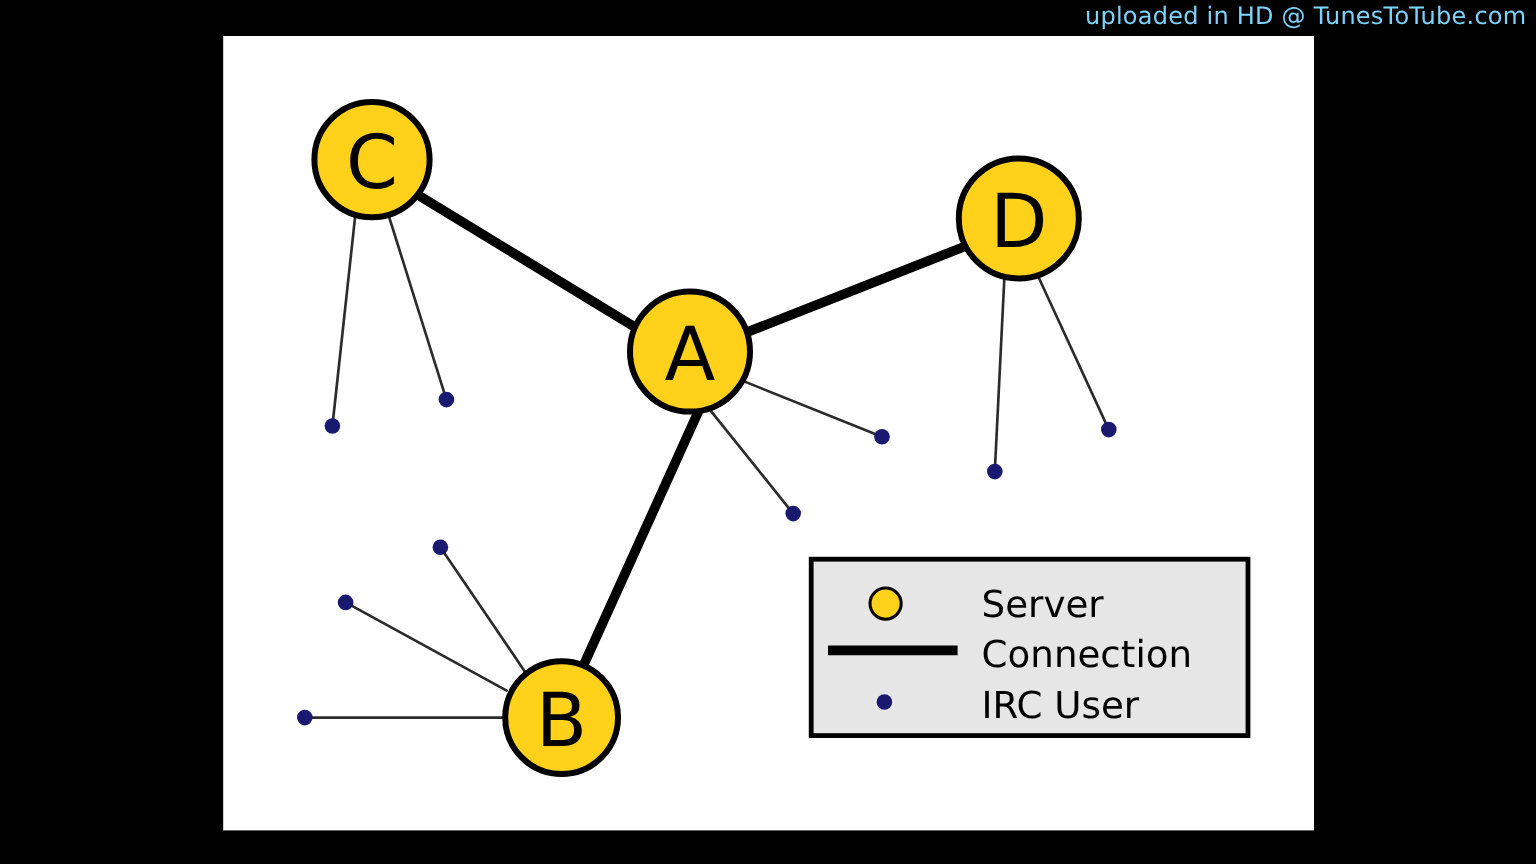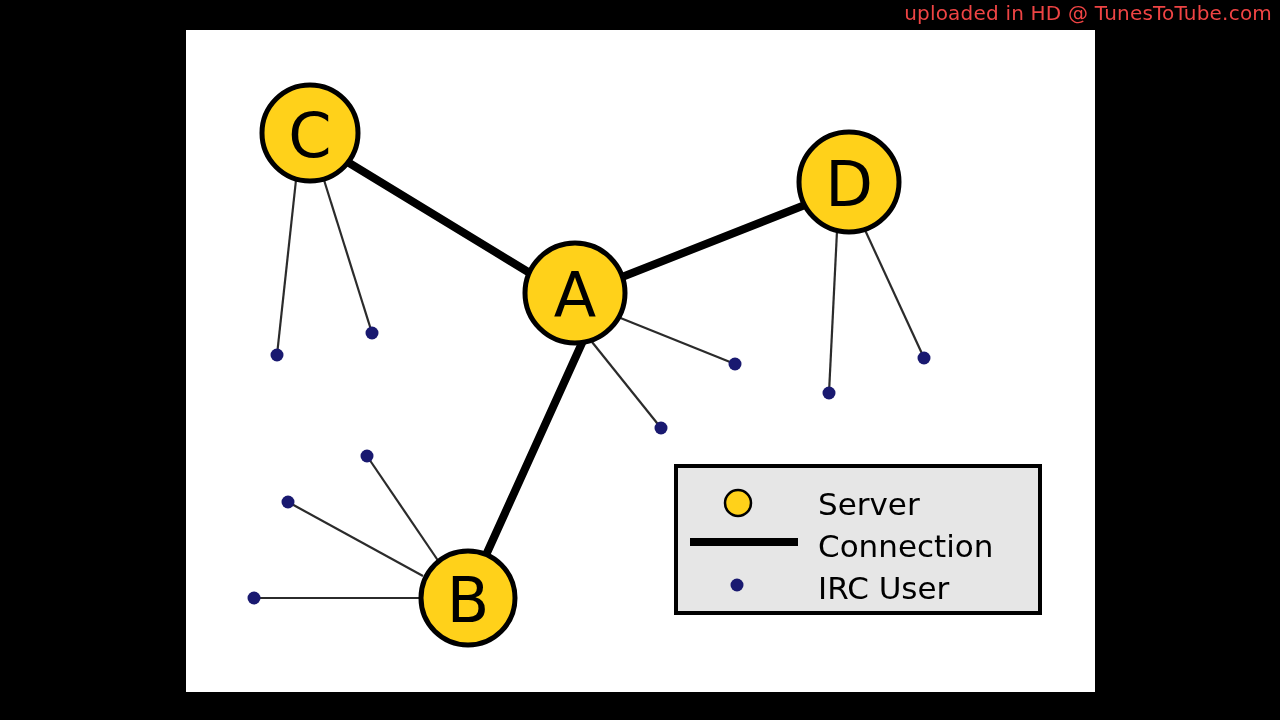--- a/index.html
+++ b/index.html
@@ -16,21 +16,21 @@
   #stage {
     position: relative;
     width: 1280px;
     height: 720px;
     background: #000000;
   }
   #watermark {
     position: absolute;
     top: 0px;
     right: 8px;
-    color: #ef4444;
+    color: #7dd3fc;
     font-family: "DejaVu Sans", sans-serif;
     font-size: 20px;
     line-height: 26px;
     letter-spacing: 0.2px;
     white-space: nowrap;
     user-select: none;
   }
   #canvas-wrap {
     position: absolute;
     left: 186px;

